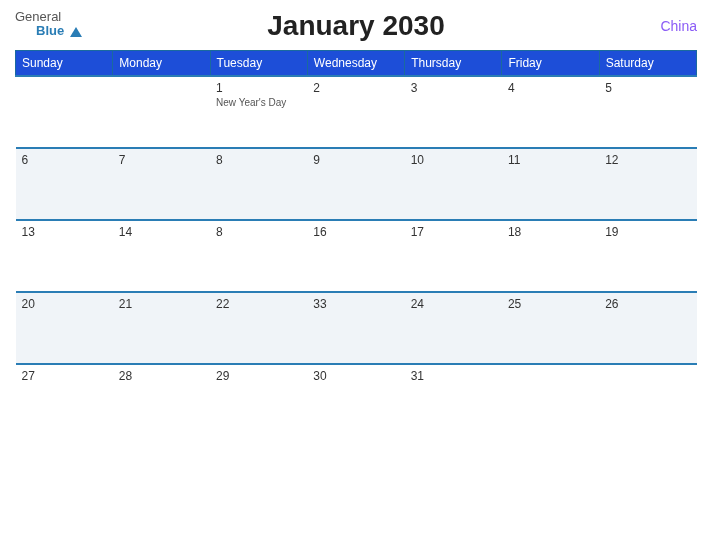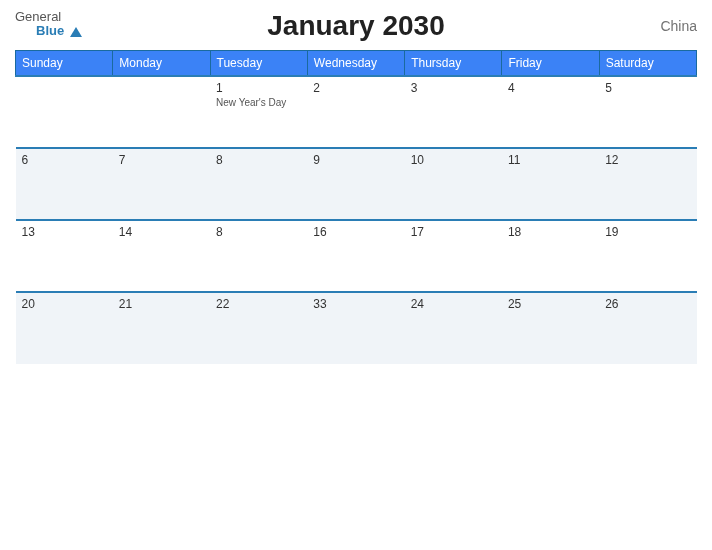--- a/index.html
+++ b/index.html
@@ -56,30 +56,30 @@
       font-size: 28px;
       font-weight: bold;
       color: #222;
       text-align: center;
     }
     .country-label {
       position: absolute;
       right: 0;
       top: 8px;
       font-size: 14px;
-      color: #737373;
+      color: #8b5cf6;
       margin-left: 26px;
     }
     .calendar-table {
       width: 100%;
       border-collapse: collapse;
       table-layout: fixed;
     }
     .calendar-table thead tr th {
-      background-color: #3b82f6;
+      background-color: #1d4ed8;
       color: #fff;
       font-size: 12px;
       font-weight: normal;
       padding: 5px 6px;
       text-align: left;
       border: 1px solid #1a6a9e;
     }
     .calendar-table tbody tr {
       border-top: 2px solid #2a7db5;
     }
@@ -221,15 +221,34 @@
           <td>
             <span class="day-num">24</span>
           </td>
           <td>
             <span class="day-num">25</span>
           </td>
           <td>
             <span class="day-num">26</span>
           </td>
         </tr>
+        <tr>
+          <td>
+            <span class="day-num">27</span>
+          </td>
+          <td>
+            <span class="day-num">28</span>
+          </td>
+          <td>
+            <span class="day-num">29</span>
+          </td>
+          <td>
+            <span class="day-num">30</span>
+          </td>
+          <td>
+            <span class="day-num">31</span>
+          </td>
+          <td></td>
+          <td></td>
+        </tr>
       </tbody>
   </table>
 </div>
 
 </body></html>

